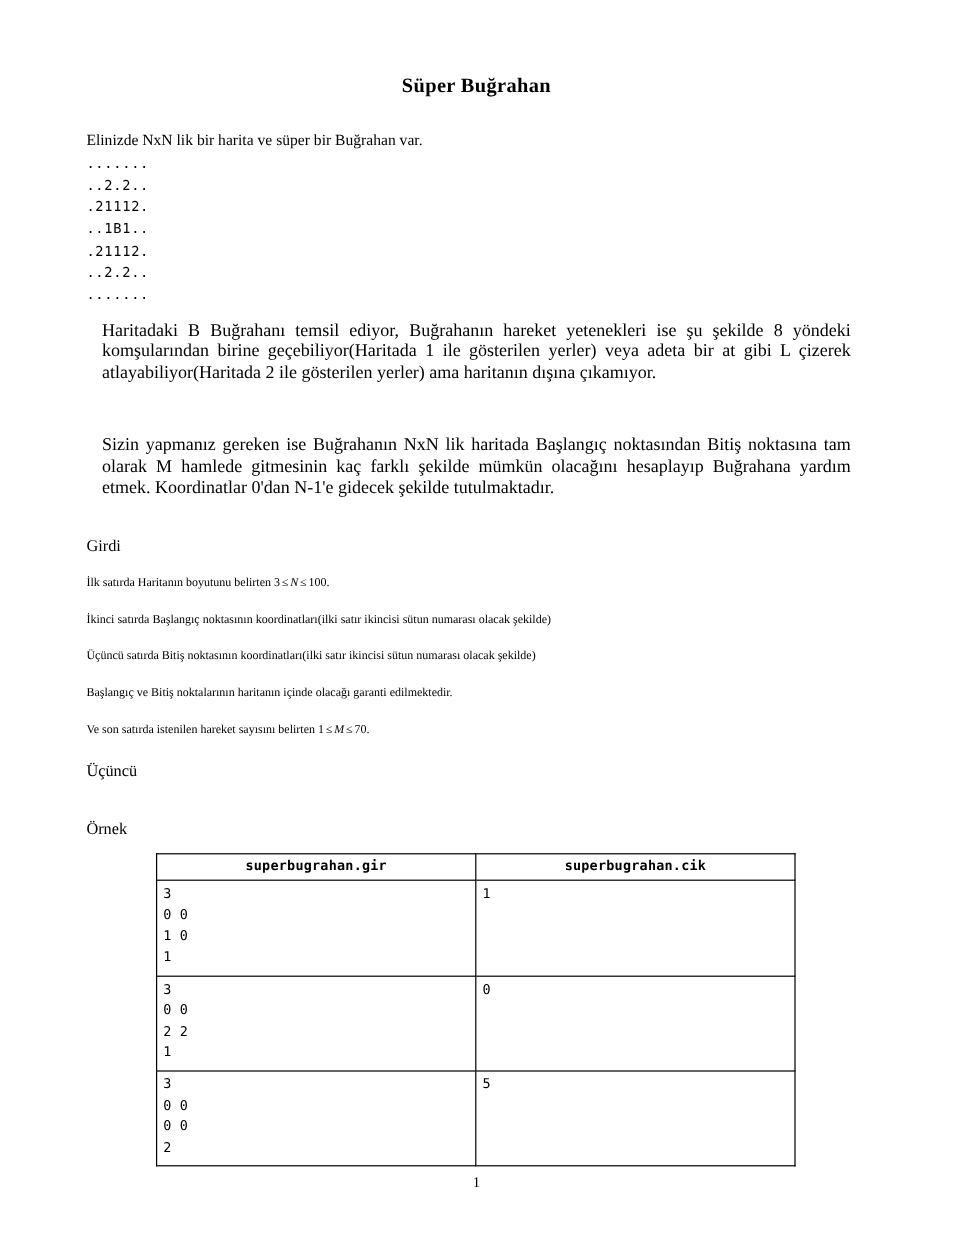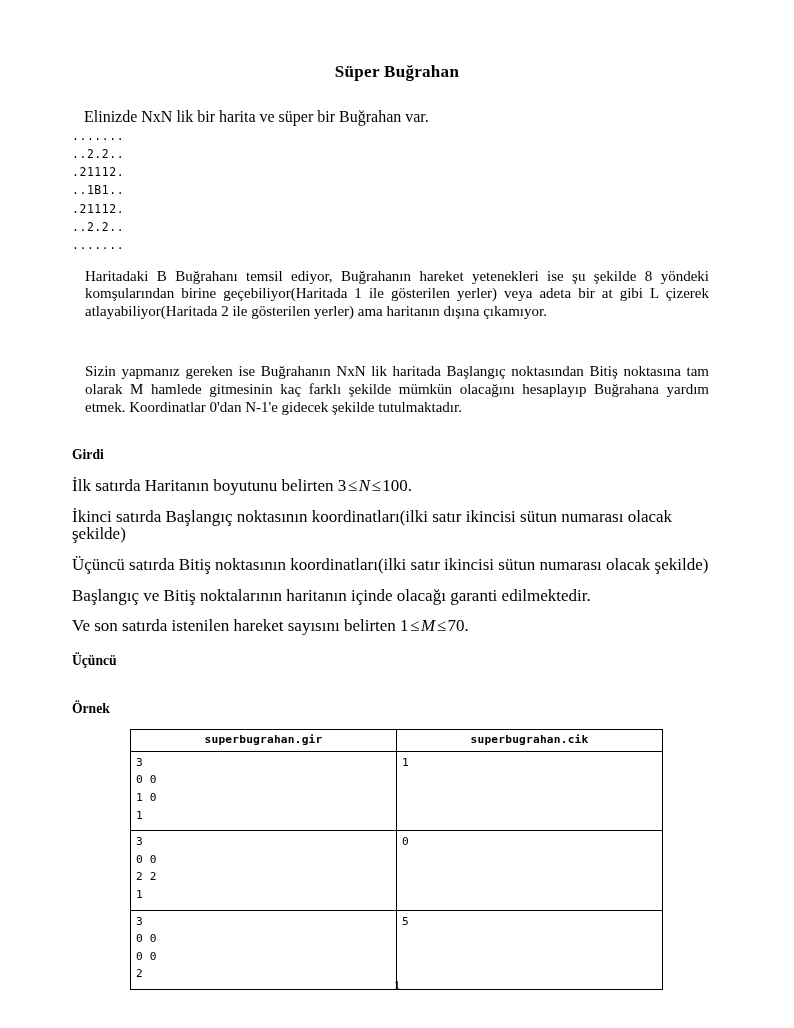--- a/index.html
+++ b/index.html
@@ -41,48 +41,48 @@
 
   p.para {
     margin: 13px;
     font-size: 15px;
     line-height: 17.6px;
     text-align: justify;
     text-justify: inter-word;
   }
 
   .intro-line {
-    margin: 0 0 2px 12px;
-    font-size: 16px;
+    margin: 0 0 2px 0;
+    font-size: 13px;
     line-height: 17.6px;
   }
 
   .grid-block {
     font-family: "DejaVu Sans Mono", "Liberation Mono", monospace;
     font-size: 11.4px;
     line-height: 17.3px;
     letter-spacing: 0.6px;
     margin: 0 0 1px 0;
     white-space: pre;
   }
   .gap-md { height: 13px; }
   .gap-lg { height: 17px; }
 
   h2.section {
     font-size: 13.6px;
-    font-weight: bold;
+    font-weight: normal;
     margin: 0;
     padding: 0;
     line-height: 18px;
     font-family: "Liberation Serif", "DejaVu Serif", serif;
   }
 
   .spec-line {
     margin: 0;
-    font-size: 17px;
+    font-size: 10px;
     line-height: 17.6px;
   }
 
   .mathvar {
     font-style: italic;
     font-family: "Liberation Serif", "DejaVu Serif", serif;
   }
   .mathnum {
     font-family: "Liberation Serif", "DejaVu Serif", serif;
   }

